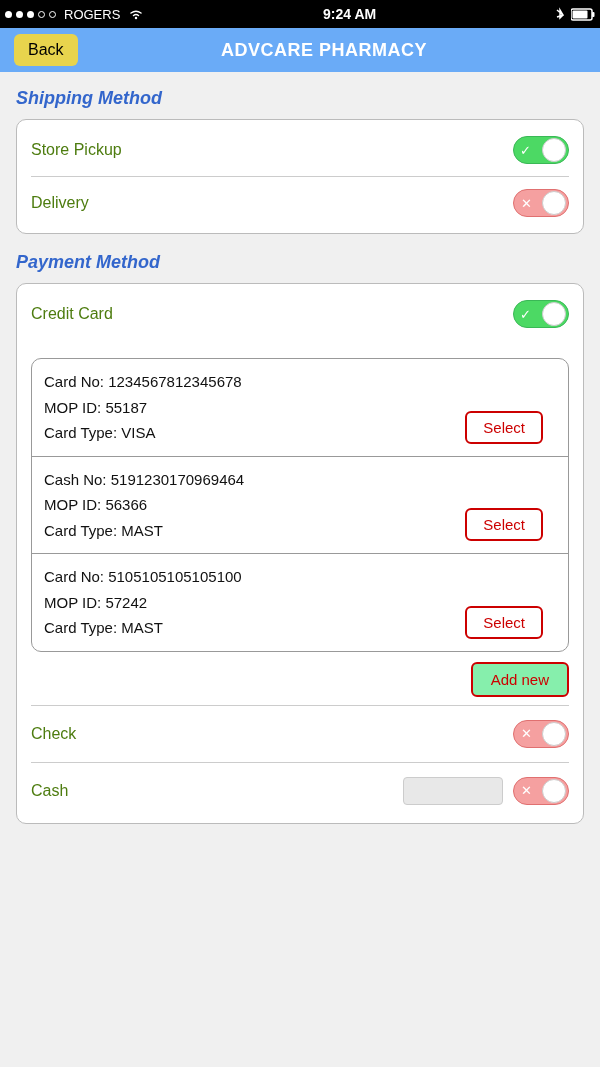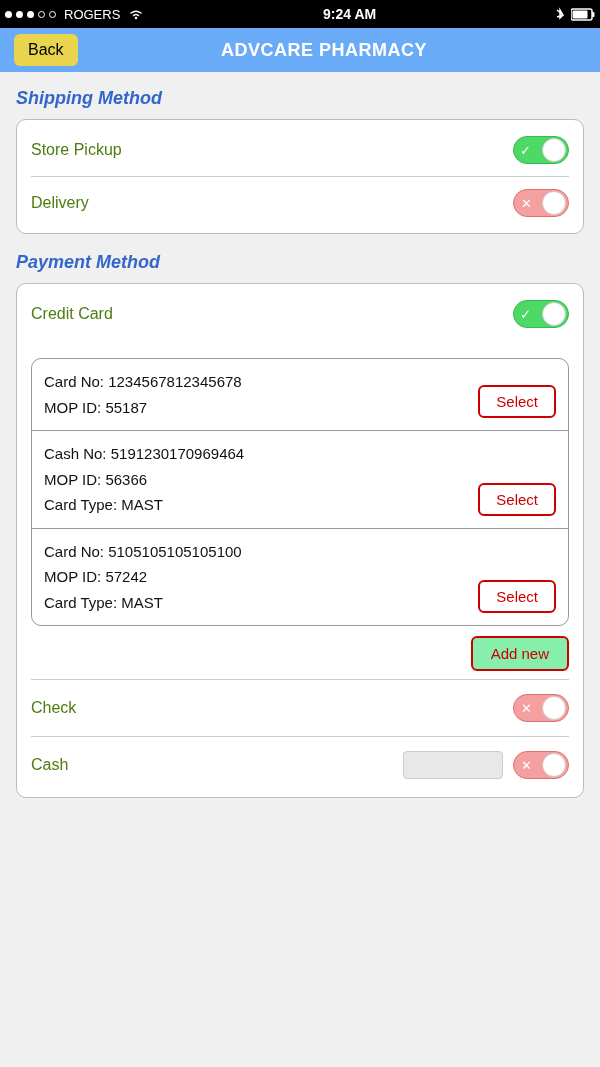--- a/index.html
+++ b/index.html
@@ -163,21 +163,21 @@
     .card-entry:last-child {
       border-bottom: none;
     }
     .card-text {
       font-size: 15px;
       color: #111;
       line-height: 1.7;
     }
     .select-btn {
       position: absolute;
-      right: 12px;
+      right: 25px;
       bottom: 12px;
       background: #fff;
       border: 2px solid #cc0000;
       border-radius: 6px;
       padding: 6px 16px;
       font-size: 15px;
       font-weight: 500;
       color: #cc0000;
       cursor: pointer;
     }
@@ -284,20 +284,21 @@
         <span class="toggle-check">✓</span>
         <div class="toggle-knob"></div>
       </div>
     </div>
 
     <div class="credit-card-inner">
 
       <div class="card-entry">
         <div class="card-text">Card No: 1234567812345678</div>
         <div class="card-text">MOP ID: 55187</div>
+        <div class="card-text">Card Type: VISA</div>
         <button class="select-btn">Select</button>
       </div>
 
       <div class="card-entry">
         <div class="card-text">Cash No: 5191230170969464</div>
         <div class="card-text">MOP ID: 56366</div>
         <div class="card-text">Card Type: MAST</div>
         <button class="select-btn">Select</button>
       </div>
 

